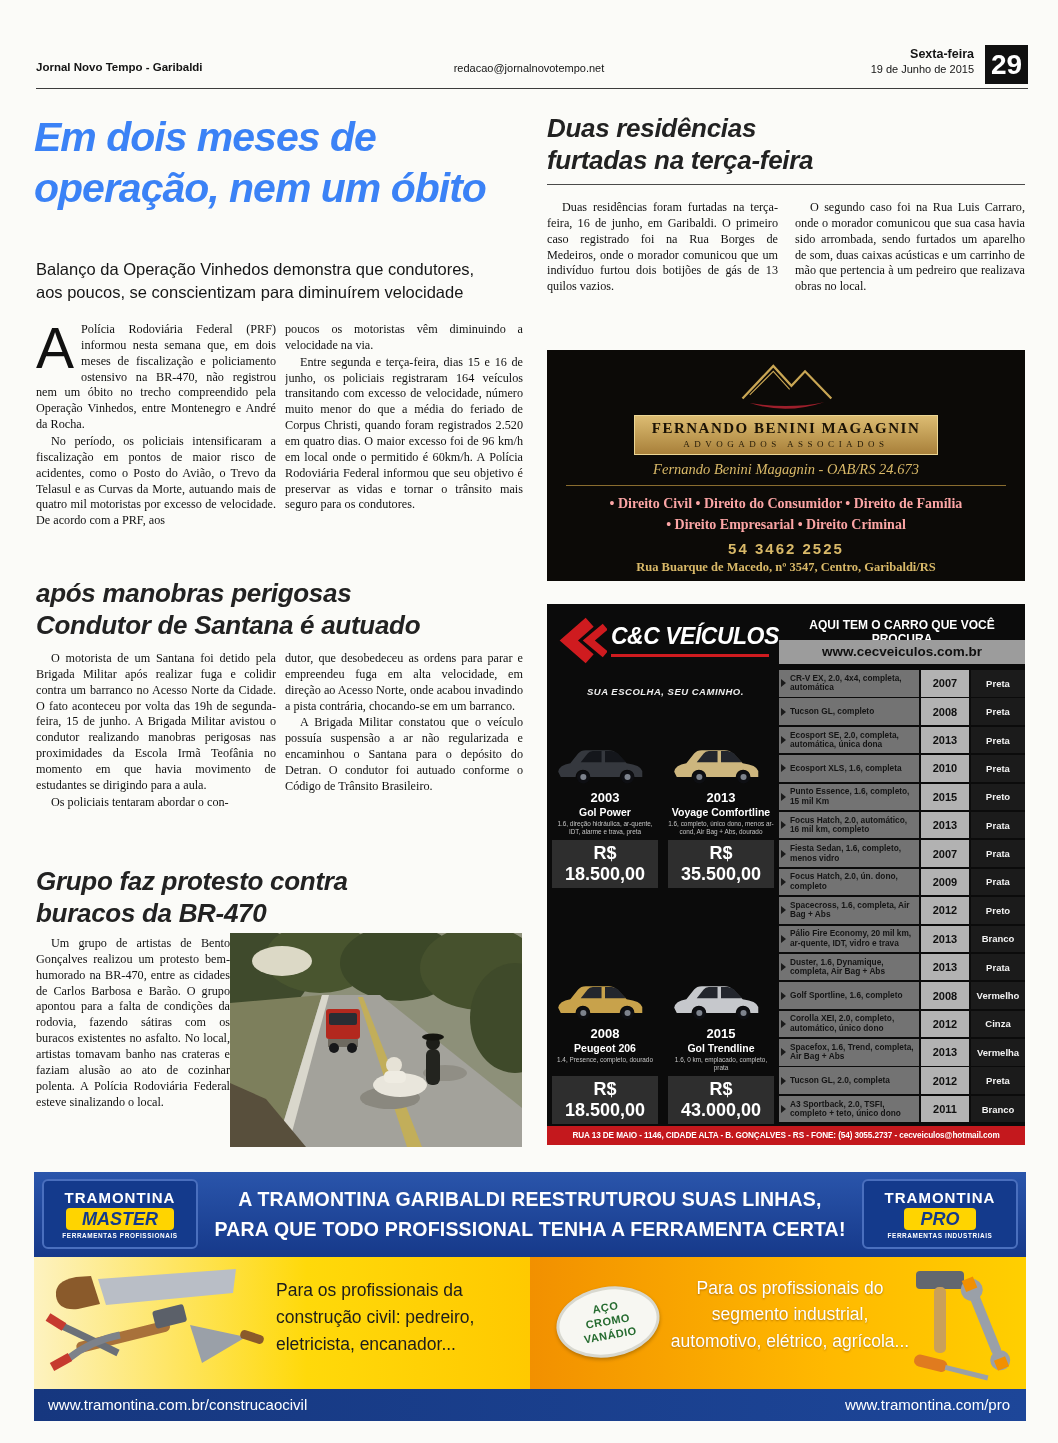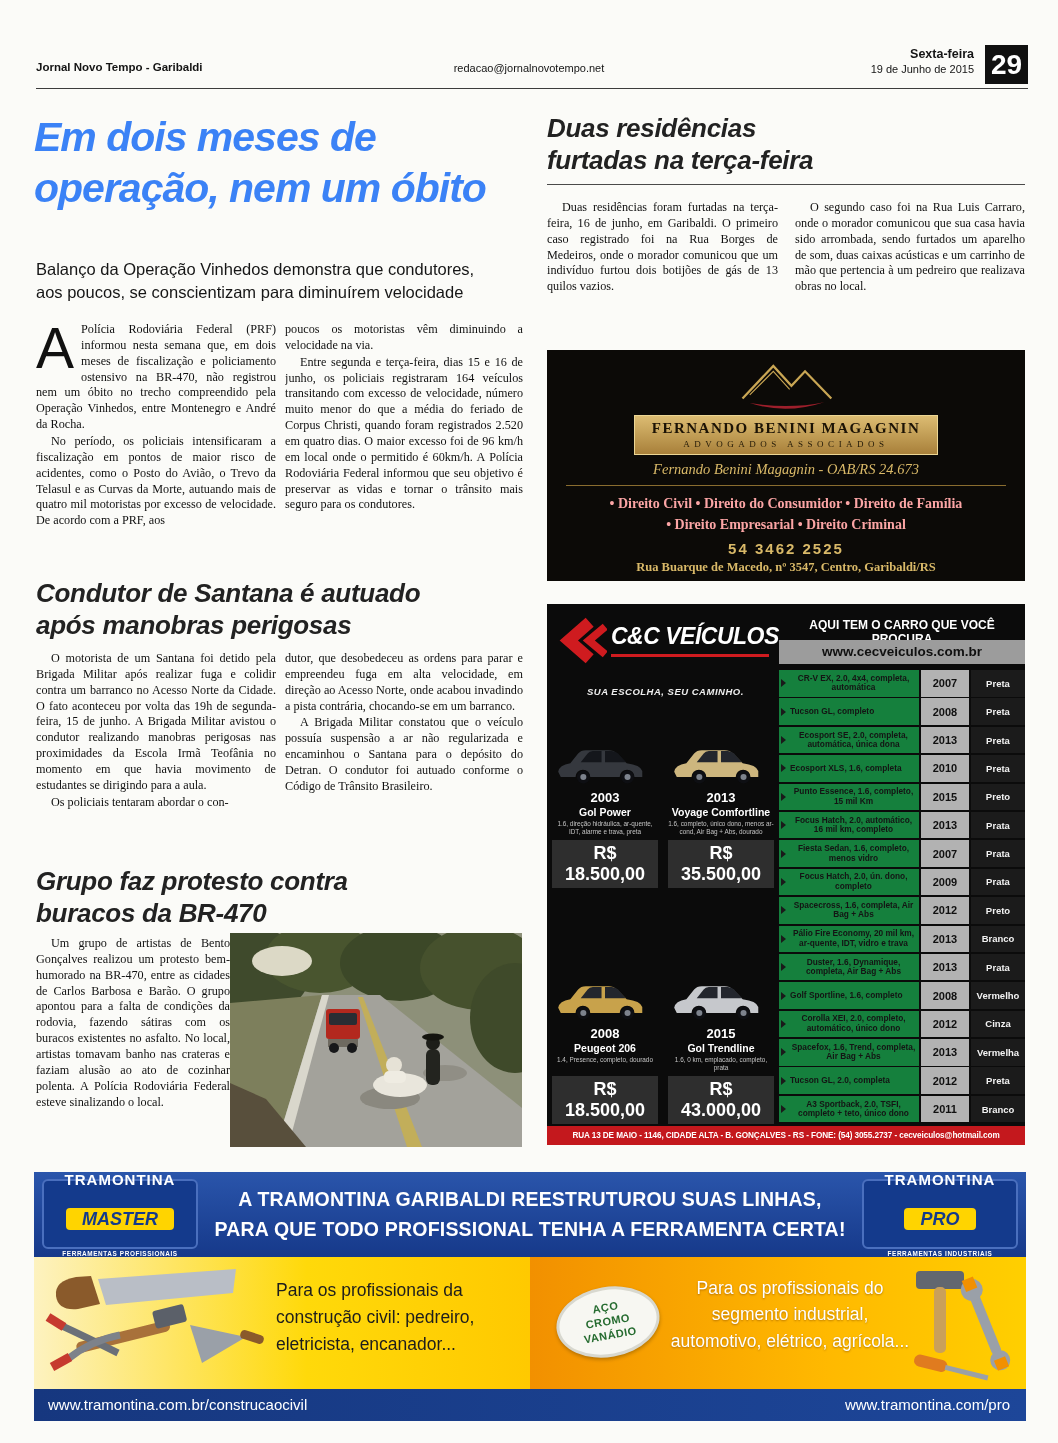--- a/index.html
+++ b/index.html
@@ -77,22 +77,22 @@
     font-style:italic; color:#fff; letter-spacing:-0.5px; }
   .cc-logo-bar { position:absolute; left:64px; top:50px; width:158px; height:3px; background:#cf1b1f; }
   .cc-slogan { position:absolute; left:40px; top:82px; font-size:9.5px; font-weight:700;
     font-style:italic; color:#eee; letter-spacing:0.5px; }
   .cc-tagline { position:absolute; left:232px; top:14px; width:246px; text-align:center;
     font-size:12px; font-weight:700; color:#fff; }
   .cc-site-bar { position:absolute; left:232px; top:36px; width:246px; height:24px; background:#9c9c9c;
     text-align:center; line-height:24px; font-size:13.5px; font-weight:700; color:#101010; }
   .cc-rows { position:absolute; left:232px; top:66px; width:246px; }
   .car-row { display:flex; height:26.5px; margin-bottom:1.9px; }
-  .car-desc { flex:1; background:#15803d; position:relative; padding:1px 2px 1px 11px;
-    font-size:8.3px; font-weight:700; color:#141414; line-height:1.15; display:flex; align-items:center;text-align:center; }
+  .car-desc { flex:1; background:#737373; position:relative; padding:1px 2px 1px 11px;
+    font-size:8.3px; font-weight:700; color:#141414; line-height:1.15; display:flex; align-items:center; }
   .car-desc::before { content:""; position:absolute; left:2px; top:50%; transform:translateY(-50%);
     border-left:5px solid #1a1a1a; border-top:4px solid transparent; border-bottom:4px solid transparent; }
   .car-year { width:48px; background:#b2b2b2; margin-left:2px; display:flex; align-items:center;
     justify-content:center; font-size:11px; font-weight:700; color:#101010; }
   .car-color { width:54px; background:#1b1b1b; margin-left:2px; display:flex; align-items:center;
     justify-content:center; font-size:9.5px; font-weight:700; color:#f2f2f2; }
   .cc-left { position:absolute; left:0; top:96px; width:232px; }
   .feat-grid { display:flex; }
   .feat-grid.second { margin-top:62px; }
   .feat-col { width:50%; text-align:center; color:#fff; }
@@ -105,21 +105,21 @@
   .feat-price { margin:3px 5px 0; background:#2e2e2e; font-size:18px; font-weight:700; padding:3px 0; }
   .cc-footer { position:absolute; left:0; top:522px; width:478px; height:19px; background:#c4181d;
     color:#fff; font-size:8.2px; font-weight:700; letter-spacing:-0.1px; text-align:center; line-height:19px; }
 
   
   .tram-ad { position:absolute; left:34px; top:1172px; width:992px; height:249px; overflow:hidden; }
   .tram-top { position:absolute; left:0; top:0; width:992px; height:85px;
     background:linear-gradient(180deg,#2a55ab,#16398a); }
   .tram-logo { position:absolute; top:7px; width:152px; height:66px; background:#143a8c;
     border:2px solid #4a6fbe; border-radius:6px; display:flex; flex-direction:column;
-    align-items:center; justify-content:center; gap:20px; }
+    align-items:center; justify-content:center; gap:2px; }
   .tram-logo.left { left:8px; } .tram-logo.right { right:8px; }
   .tram-logo-brand { color:#fff; font-weight:700; font-size:15px; letter-spacing:1px; }
   .tram-logo-pill { background:#ffd400; color:#143a8c; font-weight:700; font-style:italic;
     font-size:18px; padding:0 16px; border-radius:4px; line-height:22px; }
   .tram-logo-sub { color:#fff; font-size:6.4px; font-weight:700; letter-spacing:0.6px; }
   .tram-headline { position:absolute; left:170px; right:170px; top:12px; text-align:center;
     color:#fff; font-weight:700; font-size:19.5px; line-height:1.55; letter-spacing:0.2px; }
   .tram-body-left { position:absolute; left:0; top:85px; width:496px; height:132px;
     background:linear-gradient(90deg,#fdf2c0 0%, #ffd90a 55%, #ffc900 100%); }
   .tram-body-right { position:absolute; left:496px; top:85px; width:496px; height:132px;
@@ -167,22 +167,22 @@
       <p class="ind">No período, os policiais intensificaram a fiscalização em pontos de maior risco de acidentes, como o Posto do Avião, o Trevo da Telasul e as Curvas da Morte, autuando mais de quatro mil motoristas por excesso de velocidade. De acordo com a PRF, aos</p>
     </div>
     <div class="body-text art1-col2">
       <p>poucos os motoristas vêm diminuindo a velocidade na via.</p>
       <p class="ind">Entre segunda e terça-feira, dias 15 e 16 de junho, os policiais registraram 164 veículos transitando com excesso de velocidade, número muito menor do que a média do feriado de Corpus Christi, quando foram registrados 2.520 em quatro dias. O maior excesso foi de 96 km/h em local onde o permitido é 60km/h. A Polícia Rodoviária Federal informou que seu objetivo é preservar as vidas e tornar o trânsito mais seguro para os condutores.</p>
     </div>
   </div>
 
   <div>
     <div class="sec-headline hl-santana">
+      <div>após manobras perigosas</div>
       <div>Condutor de Santana é autuado</div>
-      <div>após manobras perigosas</div>
     </div>
     <div class="body-text art2-col1">
       <p class="ind">O motorista de um Santana foi detido pela Brigada Militar após realizar fuga e colidir contra um barranco no Acesso Norte da Cidade. O fato aconteceu por volta das 19h de segunda-feira, 15 de junho. A Brigada Militar avistou o condutor realizando manobras perigosas nas proximidades da Escola Irmã Teofânia no momento em que havia movimento de estudantes se dirigindo para a aula.</p>
       <p class="ind">Os policiais tentaram abordar o con-</p>
     </div>
     <div class="body-text art2-col2">
       <p>dutor, que desobedeceu as ordens para parar e empreendeu fuga em alta velocidade, em direção ao Acesso Norte, onde acabou invadindo a pista contrária, chocando-se em um barranco.</p>
       <p class="ind">A Brigada Militar constatou que o veículo possuía suspensão a ar não regularizada e encaminhou o Santana para o depósito do Detran. O condutor foi autuado conforme o Código de Trânsito Brasileiro.</p>
     </div>
   </div>

